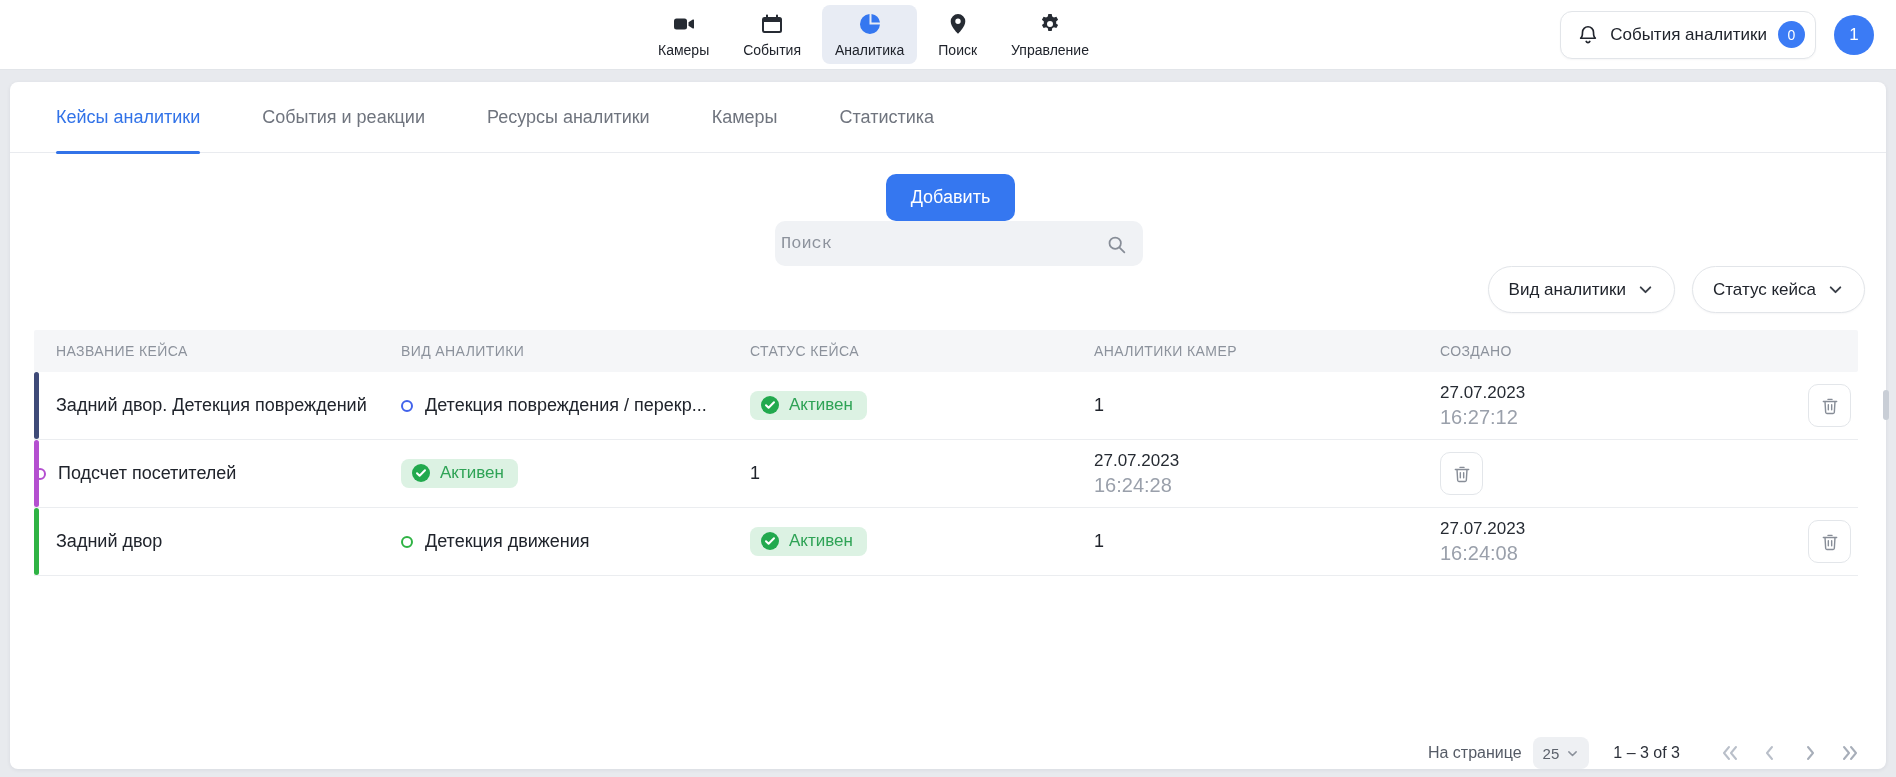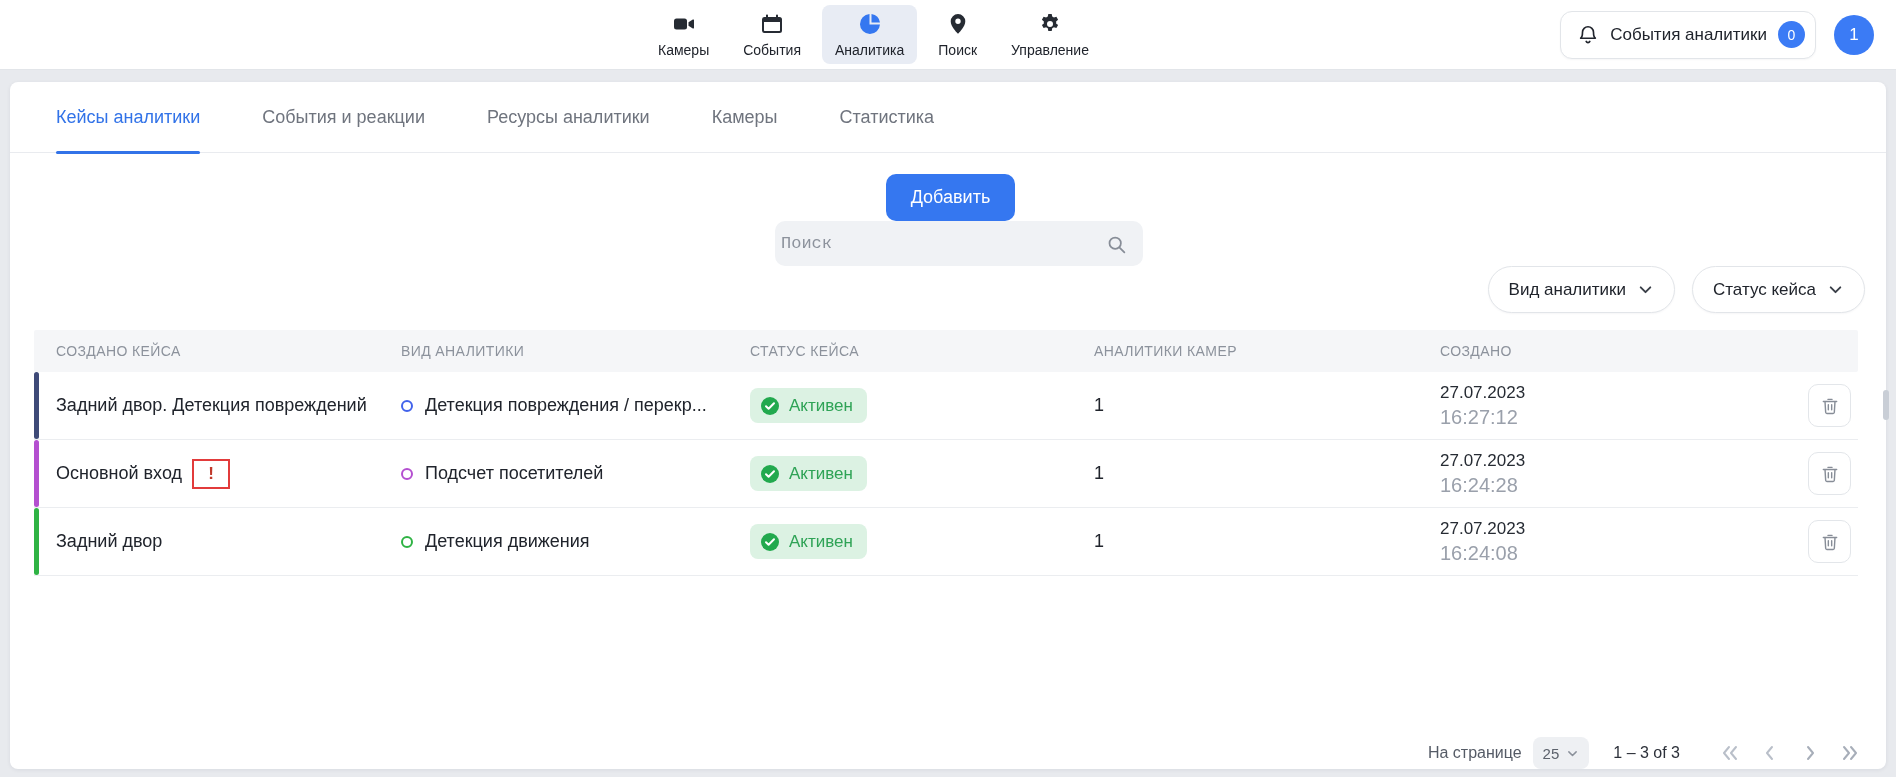--- a/index.html
+++ b/index.html
@@ -92,21 +92,21 @@
   .cell { font-size:18px; color:#20242c; }
   .name-cell { display:flex; align-items:center; gap:10px; }
   .warn {
     width:38px; height:30px; border:2px solid #e23b3b; display:flex;
     align-items:center; justify-content:center; background:#fff;
   }
   .warn-glyph { color:#c0392b; font-weight:bold; font-size:17px; }
   .type-cell { display:flex; align-items:center; gap:12px; }
   .type-dot { width:12px; height:12px; border-radius:50%; border:2px solid #888; flex:0 0 auto; }
   .badge {
-    display:inline-flex; align-items:center; gap:9px; height:35px; padding:0 14px 0 10px;
+    display:inline-flex; align-items:center; gap:9px; height:29px; padding:0 14px 0 10px;
     background:#dcf2e3; border-radius:8px; color:#2fa356; font-size:17px;
   }
   .badge svg { width:20px; height:20px; }
   .created-date { font-size:17px; color:#262b33; margin-bottom:3px; }
   .created-time { font-size:20px; color:#9aa0ab; }
   .actions-cell { display:flex; }
   .trash-btn {
     width:43px; height:43px; border:1px solid #e3e6ea; background:#fff; border-radius:10px;
     display:flex; align-items:center; justify-content:center; cursor:pointer;
   }
@@ -223,21 +223,21 @@
         <span>Статус кейса</span>
         <svg viewBox="0 0 16 16" fill="none" stroke="#3a3f48" stroke-width="1.8">
             <path d="M3.5 6l4.5 4.5L12.5 6" stroke-linecap="round" stroke-linejoin="round"></path>
           </svg>
       </button>
     </div>
   </div>
 
   <div class="table">
     <div class="thead">
-      <div class="th">СОЗДАНО КЕЙСА</div>
+      <div class="th">НАЗВАНИЕ КЕЙСА</div>
       <div class="th">ВИД АНАЛИТИКИ</div>
       <div class="th">СТАТУС КЕЙСА</div>
       <div class="th">АНАЛИТИКИ КАМЕР</div>
       <div class="th">СОЗДАНО</div>
       <div class="th"></div>
     </div>
     <div id="table-body">
   <div class="trow">
     <div class="accent" style="background: rgb(62, 74, 120);"></div>
     <div class="cell name-cell">
@@ -267,26 +267,20 @@
         <svg viewBox="0 0 24 24" fill="none" stroke="#878d97" stroke-width="1.7">
                 <path d="M4 6.5h16M9.5 4h5M6 6.5l.8 13a1.5 1.5 0 0 0 1.5 1.4h7.4a1.5 1.5 0 0 0 1.5-1.4l.8-13" stroke-linecap="round" stroke-linejoin="round"></path>
                 <path d="M10 10.5v6M14 10.5v6" stroke-linecap="round"></path>
               </svg>
       </button>
     </div>
   </div>
 
   <div class="trow">
     <div class="accent" style="background: rgb(180, 79, 208);"></div>
-    <div class="cell name-cell">
-      <span class="row-name">Основной вход</span>
-      <span class="warn">
-        <span class="warn-glyph">!</span>
-      </span>
-    </div>
     <div class="cell type-cell">
       <span class="type-dot" style="border-color: rgb(180, 79, 208);"></span>
       <span class="type-label">Подсчет посетителей</span>
     </div>
     <div class="cell status-cell">
       <span class="badge">
         <svg viewBox="0 0 20 20">
                 <circle cx="10" cy="10" r="9" fill="#22a94e"></circle>
                 <path d="M6 10.2l2.6 2.6 5.4-5.6" stroke="#fff" stroke-width="2" fill="none" stroke-linecap="round" stroke-linejoin="round"></path>
               </svg>

